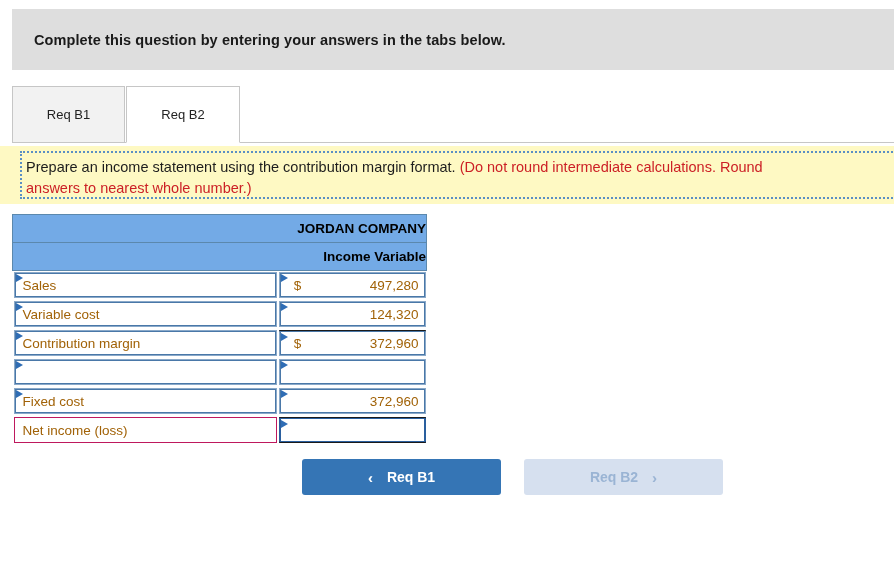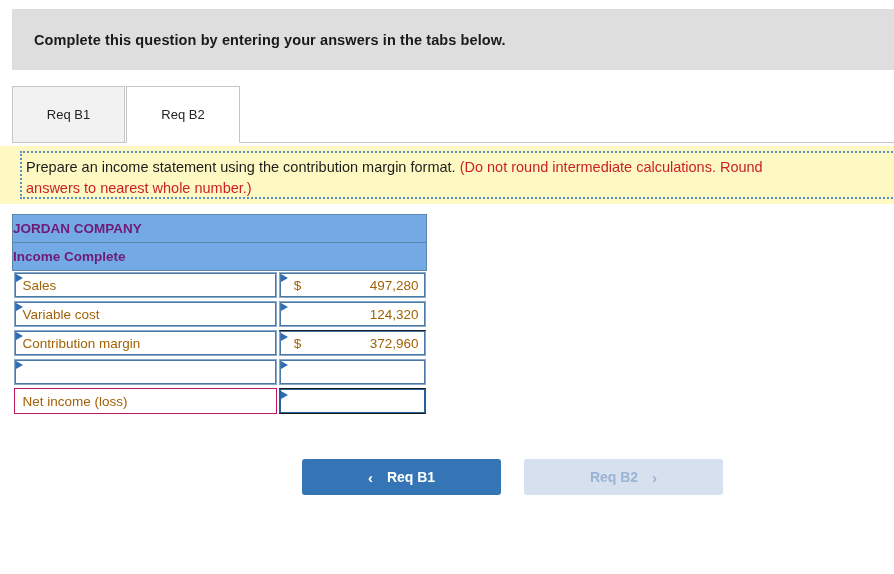--- a/index.html
+++ b/index.html
@@ -110,24 +110,24 @@
   }
   .stmt td {
     padding: 0;
     vertical-align: middle;
   }
 
   .hdr {
     background: #73aae6;
     border: 1px solid #5b88ad;
     height: 28px;
-    text-align: left;
+    text-align: right;
     font-size: 13.5px;
     font-weight: bold;
-    color: #701a75;
+    color: #000000;
   }
 
   .col-label { width: 266px; }
   .col-value { width: 149px; }
 
   .rowcell { height: 29px; }
 
   
   .cellbox {
     position: relative;
@@ -241,21 +241,21 @@
       </div>
     </div>
   </div>
 
   <table class="stmt">
     <tbody>
         <tr>
       <td class="hdr" colspan="2">JORDAN COMPANY</td>
     </tr>
     <tr>
-      <td class="hdr" colspan="2">Income Complete</td>
+      <td class="hdr" colspan="2">Income Variable</td>
     </tr>
 
     <tr class="rowcell">
       <td class="col-label">
         <div class="cellbox">
           <span class="marker"></span>
           <span class="txt">Sales</span>
         </div>
       </td>
       <td class="col-value">
@@ -307,20 +307,35 @@
         </div>
       </td>
       <td class="col-value">
         <div class="cellbox valbox">
           <span class="marker"></span>
           <span class="num"></span>
         </div>
       </td>
     </tr>
 
+    <tr class="rowcell">
+      <td class="col-label">
+        <div class="cellbox">
+          <span class="marker"></span>
+          <span class="txt">Fixed cost</span>
+        </div>
+      </td>
+      <td class="col-value">
+        <div class="cellbox valbox">
+          <span class="marker"></span>
+          <span class="cur"></span>
+          <span class="num">372,960</span>
+        </div>
+      </td>
+    </tr>
 
     <tr class="rowcell">
       <td class="col-label">
         <div class="cellbox plain">
           <span class="txt">Net income (loss)</span>
         </div>
       </td>
       <td class="col-value">
         <div class="cellbox valbox focused topline bottomline">
           <span class="marker"></span>

